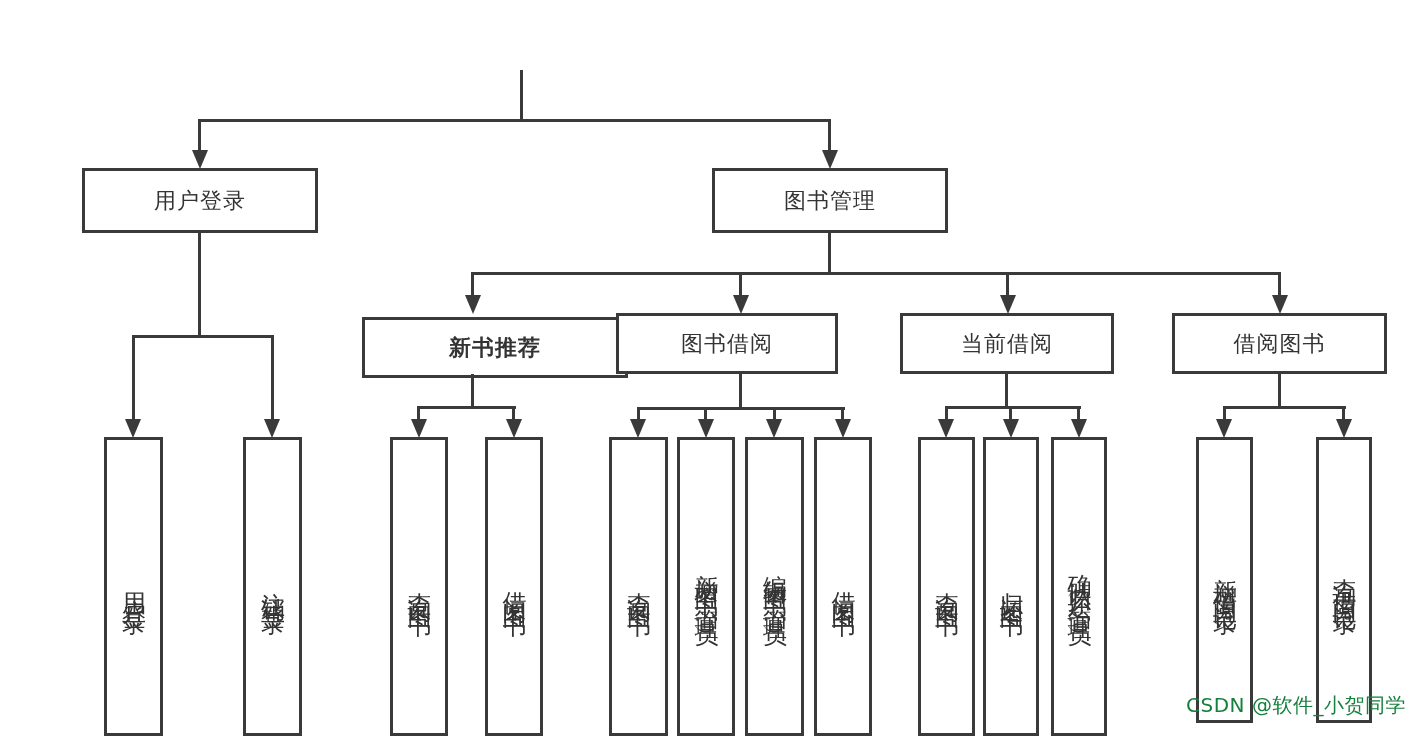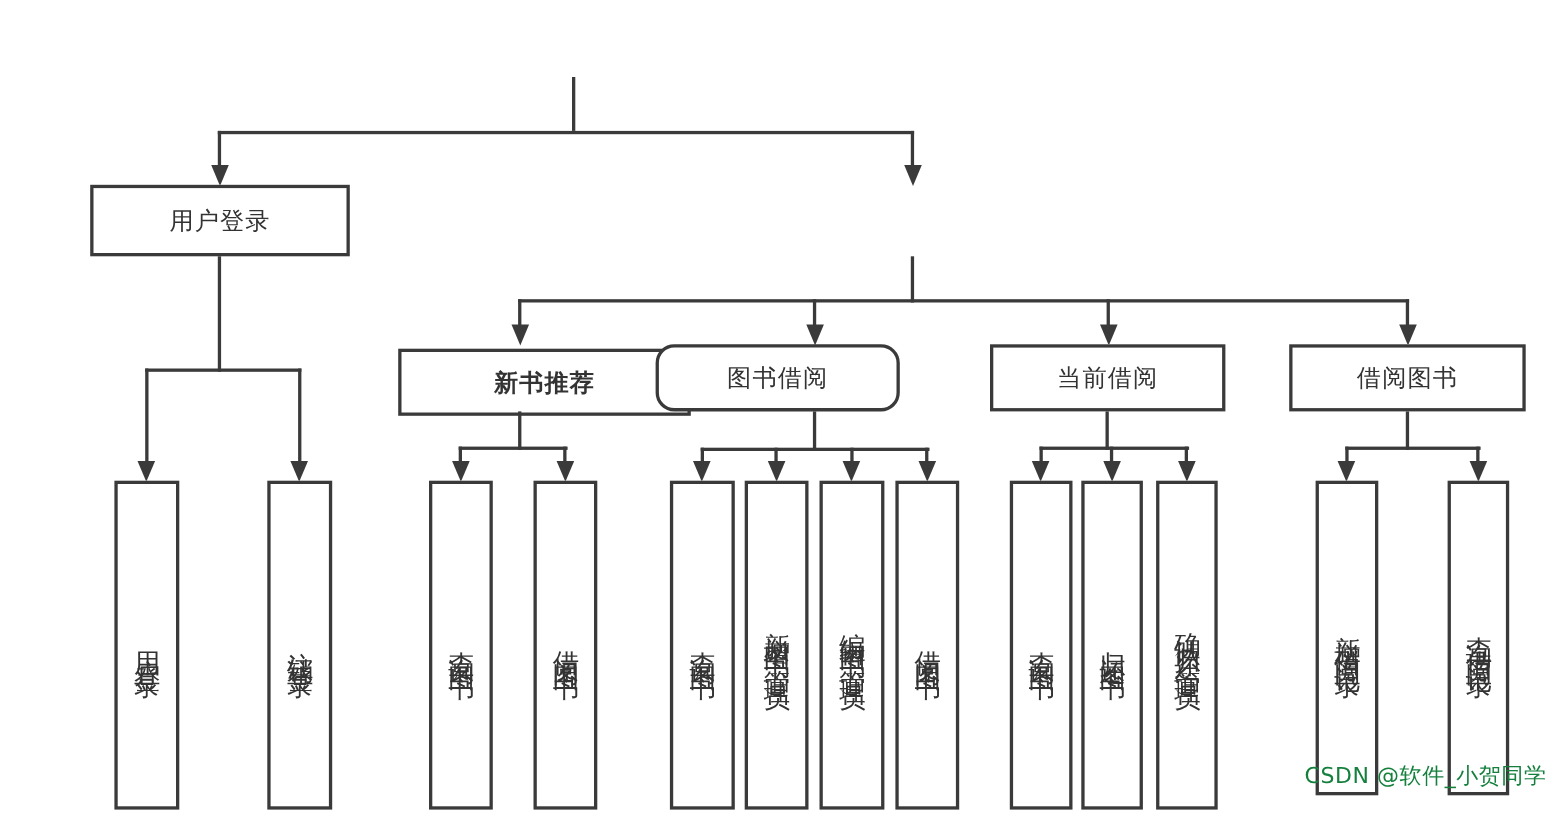--- a/index.html
+++ b/index.html
@@ -25,21 +25,21 @@
   }
   .watermark{
     position:absolute;left:1186px;top:692px;font-size:20px;color:#15803d;
     white-space:nowrap;letter-spacing:0.5px;
   }
   
   .n-root{left:20px;top:13px;width:1005px;height:57px;}
   .n-user{left:82px;top:168px;width:236px;height:65px;}
   .n-mgmt{left:712px;top:168px;width:236px;height:65px;}
   .n-newbook{left:362px;top:317px;width:266px;height:61px;font-weight:bold;}
-  .n-borrow{left:596px;top:313px;width:222px;height:61px;border-radius:17px;}
+  .n-borrow{left:616px;top:313px;width:222px;height:61px;}
   .n-current{left:900px;top:313px;width:214px;height:61px;}
   .n-records{left:1172px;top:313px;width:215px;height:61px;}
   .leaf{top:437px;height:299px;}
   .leaf-e{top:437px;height:286px;}
   .a1{left:104px;width:59px;} .a2{left:243px;width:59px;}
   .b1{left:390px;width:58px;} .b2{left:485px;width:58px;}
   .c1{left:609px;width:59px;} .c2{left:677px;width:58px;}
   .c3{left:745px;width:59px;} .c4{left:814px;width:58px;}
   .d1{left:918px;width:57px;} .d2{left:983px;width:56px;} .d3{left:1051px;width:56px;}
   .e1{left:1196px;width:57px;} .e2{left:1316px;width:56px;}
@@ -52,20 +52,23 @@
 
   <div class="ln" style="left:520px;top:70px;width:3px;height:49px;"></div>
   <div class="ln" style="left:198px;top:119px;width:633px;height:3px;"></div>
   <div class="ln" style="left:198px;top:119px;width:3px;height:33px;"></div>
   <div class="arr" style="left:192px;top:150px;"></div>
   <div class="ln" style="left:828px;top:119px;width:3px;height:33px;"></div>
   <div class="arr" style="left:822px;top:150px;"></div>
 
   <div class="box n-user">
     <span class="hlabel">用户登录</span>
+  </div>
+  <div class="box n-mgmt">
+    <span class="hlabel">图书管理</span>
   </div>
 
   <div class="ln" style="left:828px;top:233px;width:3px;height:42px;"></div>
   <div class="ln" style="left:471px;top:272px;width:810px;height:3px;"></div>
   <div class="ln" style="left:471px;top:272px;width:3px;height:26px;"></div>
   <div class="arr" style="left:465px;top:295px;"></div>
   <div class="ln" style="left:739px;top:272px;width:3px;height:26px;"></div>
   <div class="arr" style="left:733px;top:295px;"></div>
   <div class="ln" style="left:1006px;top:272px;width:3px;height:26px;"></div>
   <div class="arr" style="left:1000px;top:295px;"></div>

